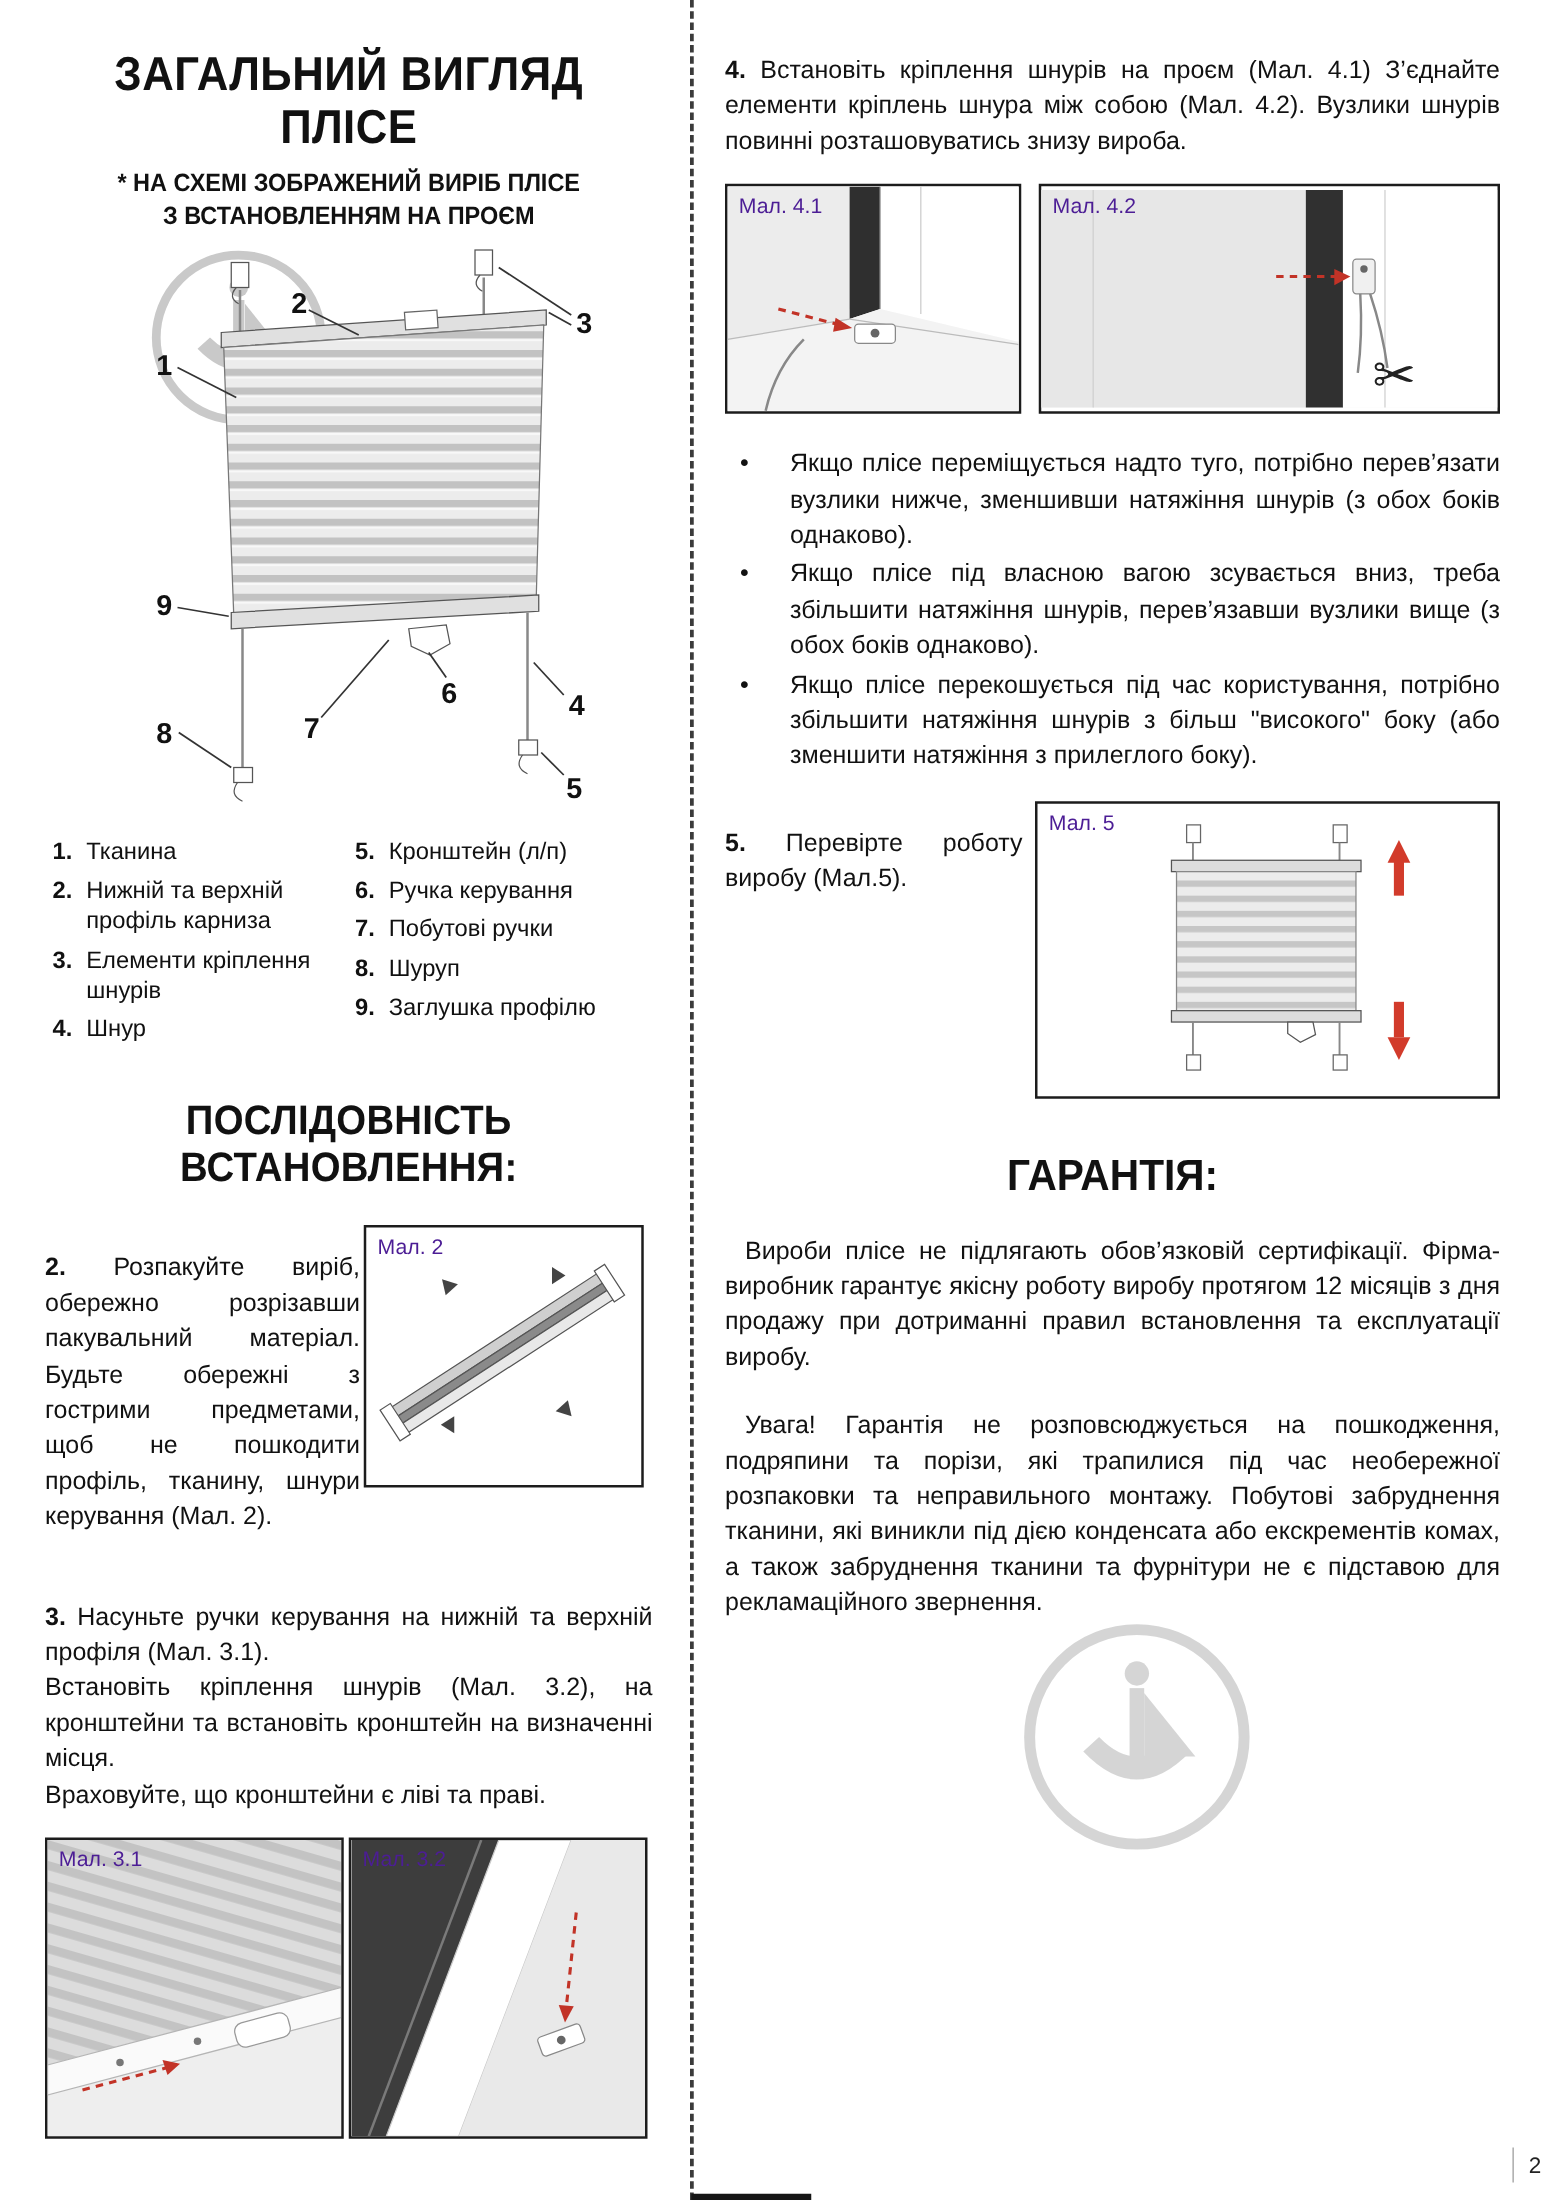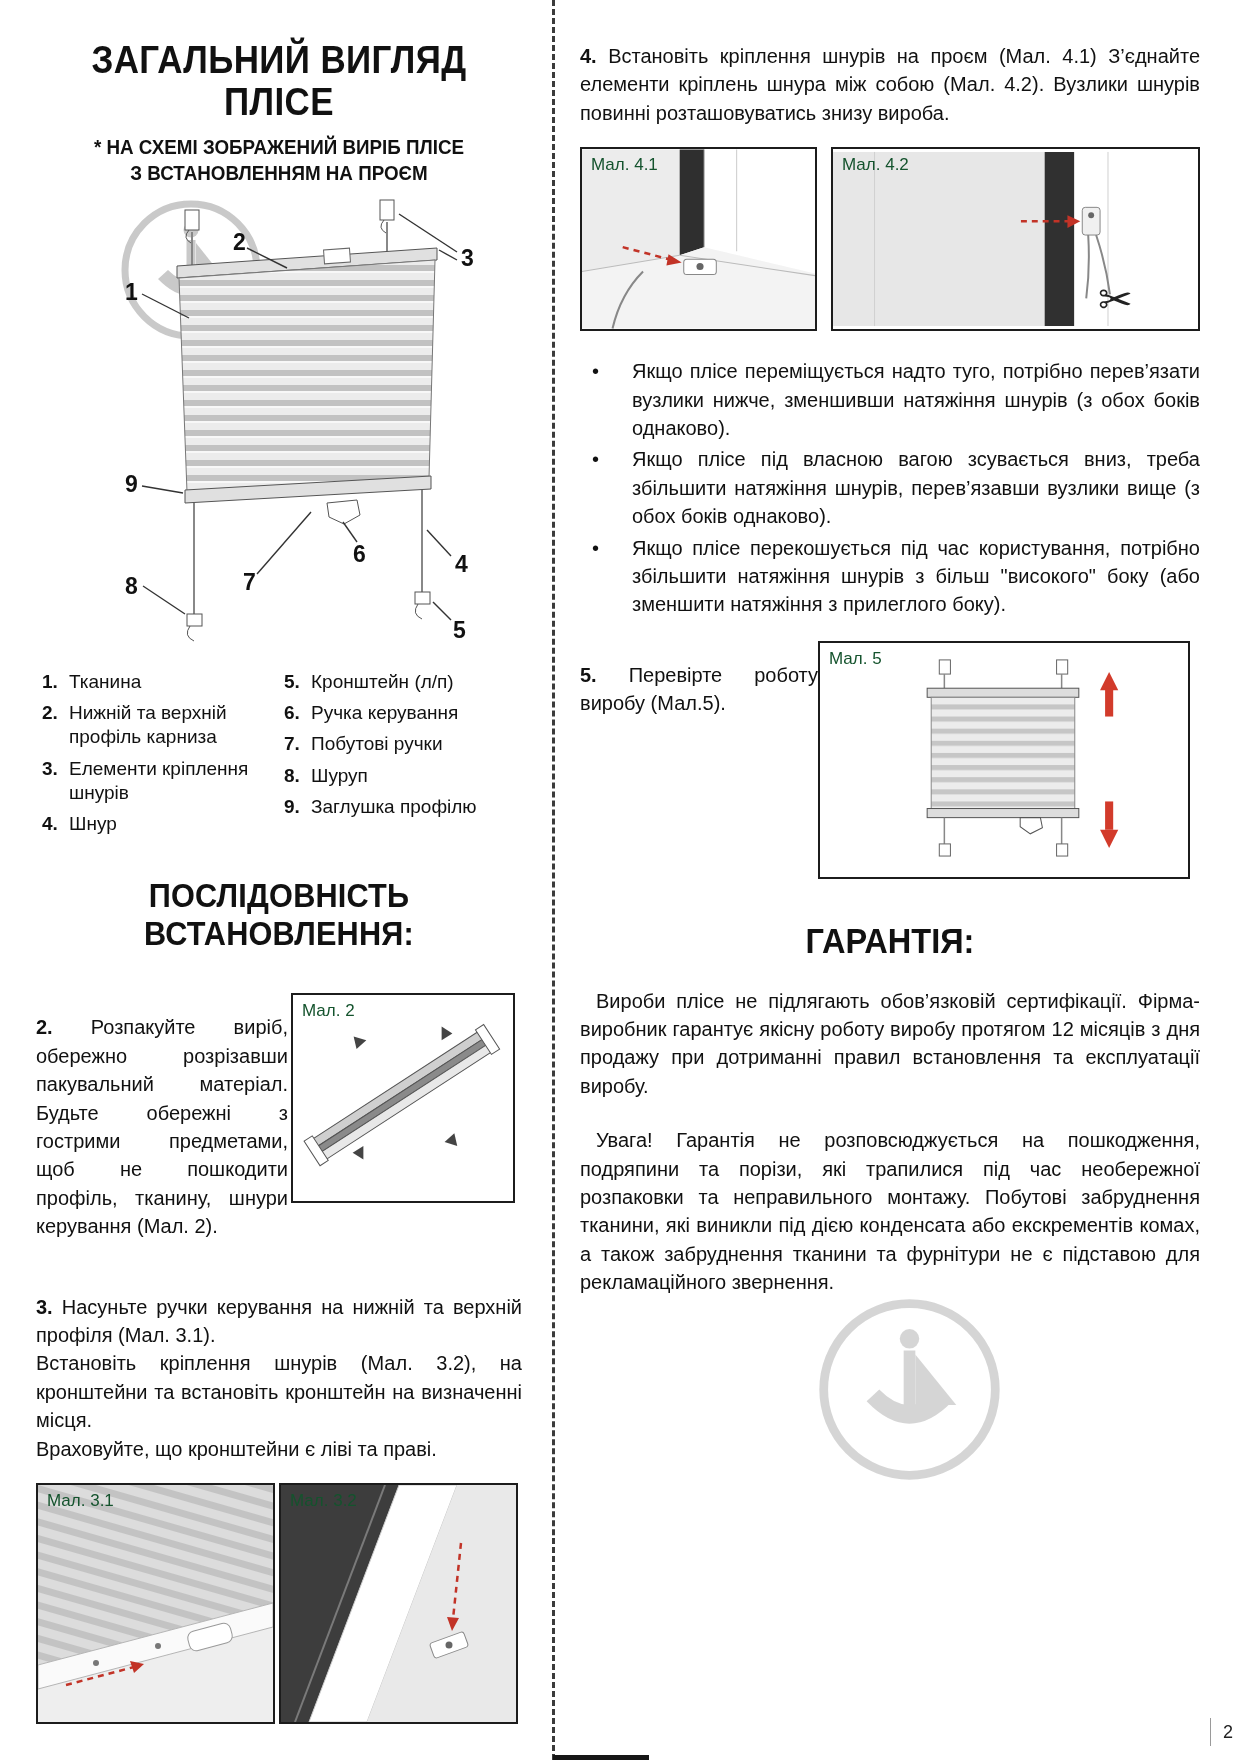--- a/index.html
+++ b/index.html
@@ -13,39 +13,39 @@
   .doc-subtitle{margin-top:10px;font-size:20px;font-weight:700;text-align:center;line-height:1.3;transform:scaleX(.94)}
   .diagram{position:relative;height:478px;margin-top:4px}
   .diagram svg{width:100%;height:100%}
   .legend{display:flex;margin-top:2px;padding:0 6px;gap:10px}
   .legend-col{flex:1}
   .legend-item{font-size:19px;line-height:1.28;margin-bottom:7px;display:flex}
   .legend-num{font-weight:700;min-width:27px}
   .seq-title{margin-top:34px;font-size:33px;font-weight:800;text-align:center;letter-spacing:.2px;transform:scaleX(.93)}
   .para{font-size:20px;line-height:1.42;text-align:justify}
   .stepnum{font-weight:700}
-  .step2-row{display:flex;margin-top:40px;gap:3px}
+  .step2-row{display:flex;margin-top:27px;gap:3px}
   .step2-text{width:252px}
   .figbox{border:2px solid #1c1c1c;position:relative;background:#fff;flex:none;overflow:hidden}
-  .figlabel{position:absolute;top:6px;left:9px;font-size:17px;z-index:2;color:#14532d}
+  .figlabel{position:absolute;top:6px;left:9px;font-size:17px;z-index:2;color:#4c1d95}
   .figbox svg{position:absolute;inset:0;width:100%;height:100%}
   .fig2{width:220px;height:206px}
   .step3{margin-top:32px}
   .figs31-row{display:flex;gap:4px;margin-top:20px}
   .fig31,.fig32{width:235px;height:237px}
   .step4{margin-top:42px}
   .figs4-row{display:flex;gap:14px;margin-top:18px}
   .fig41{width:233px;height:180px}
   .fig42{flex:1;height:180px}
   .bullets{margin-top:26px;padding:0;margin-bottom:0}
   .bullets li{list-style:none;position:relative;padding-left:52px;text-align:justify;font-size:20px;line-height:1.42;margin-bottom:3px}
   .bullets li::before{content:"\2022";position:absolute;left:12px;top:0;font-size:20px}
   .notes{margin-top:22px}
   .note2{margin-top:3px}
-  .step5-row{display:flex;margin-top:22px;}
+  .step5-row{display:flex;margin-top:22px;justify-content:space-between}
   .step5-text{width:238px}
   .fig5{width:368px;height:234px}
   .warranty-title{margin-top:42px;font-size:35px;font-weight:800;text-align:center;transform:scaleX(.93)}
   .warranty-p{margin-top:26px;text-indent:16px}
   .watermark2{position:absolute;left:812px;top:1292px;width:195px;height:195px;opacity:.75}
   .page-num{position:absolute;right:12px;bottom:14px;font-size:18px;color:#222;padding-left:12px;border-left:1.5px solid #9a9a9a;line-height:28px}
 </style>
 </head>
 <body>
 

